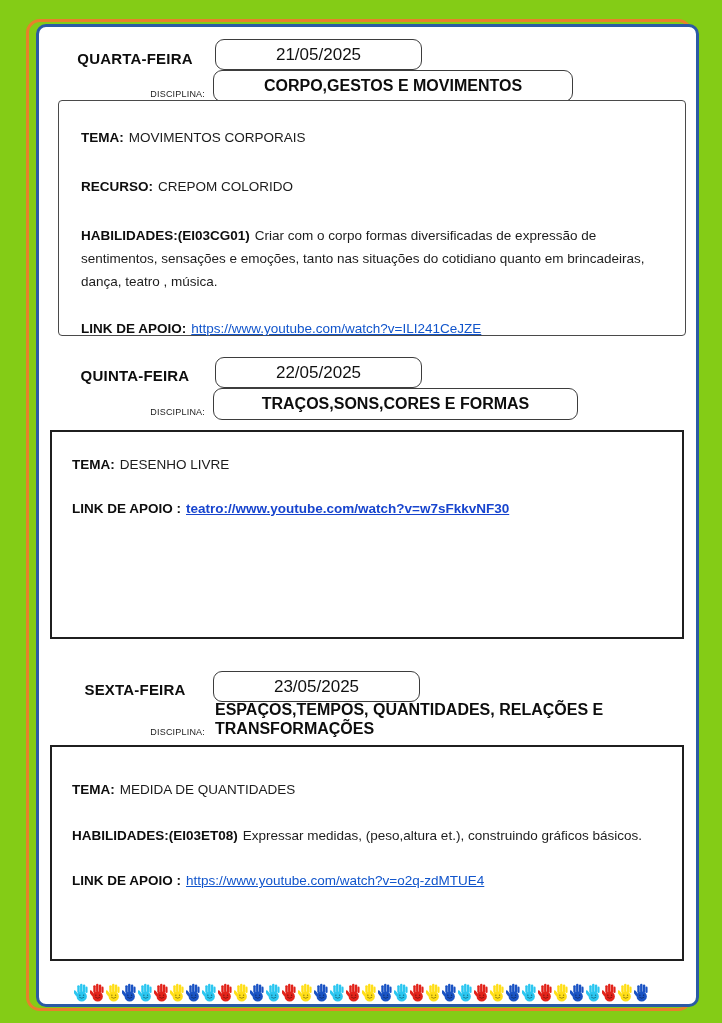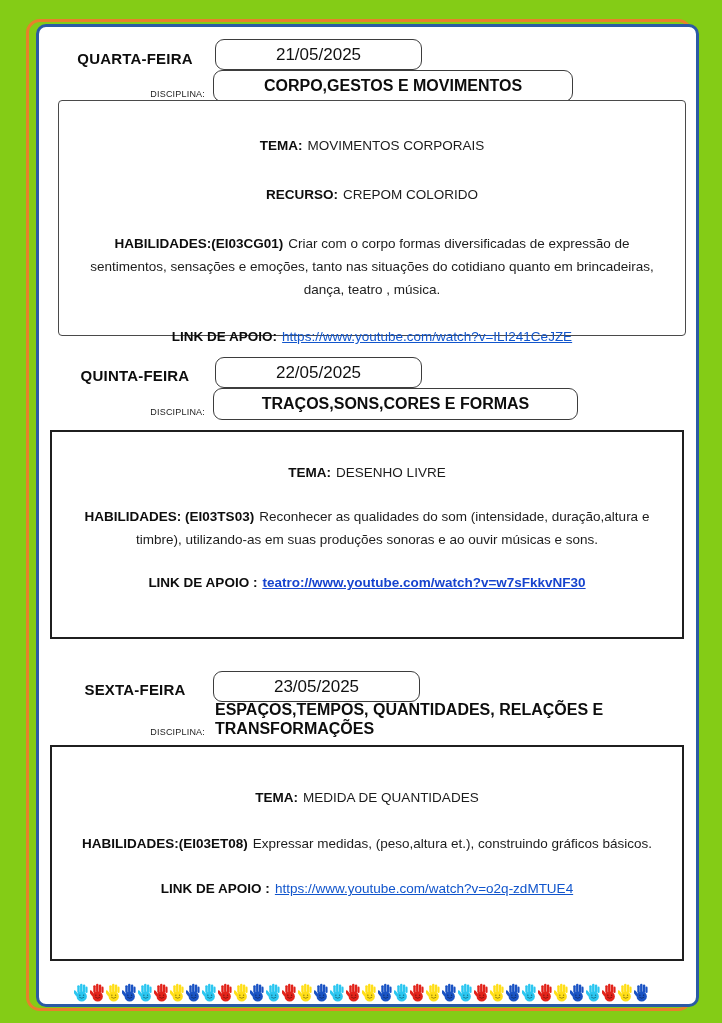--- a/index.html
+++ b/index.html
@@ -38,21 +38,21 @@
   }
   .disctext{
     position:absolute;font-size:16px;font-weight:700;color:#0d0d0d;line-height:19px;
   }
   .cbox{
     position:absolute;background:#fff;box-sizing:border-box;
   }
   .cbox.thin{border:1.5px solid #4a4a4a;border-radius:4px;}
   .cbox.thick{border:2px solid #1f1f1f;border-radius:0;}
   .cbox p{
-    margin:16px;font-size:13.5px;line-height:23px;color:#1c1c1c;text-align:center;
+    margin:8px;font-size:13.5px;line-height:23px;color:#1c1c1c;
   }
   .cbox p b{color:#0d0d0d;}
   .cbox p .sp{margin-right:5px;}
   a.link{color:#1155CC;text-decoration:underline;}
   a.link.bold{color:#1744CE;font-weight:700;}
   
   .hands{
     position:absolute;left:61px;top:975px;width:600px;height:28px;
     display:flex;align-items:flex-end;justify-content:center;gap:1px;
   }
@@ -99,23 +99,20 @@
         <span>22/05/2025</span>
       </div>
       <div class="disclabel" style="left:100px;top:407px">DISCIPLINA:</div>
       <div class="discbox" style="left:213px;top:388px;width:345px">
         <span>TRAÇOS,SONS,CORES E FORMAS</span>
       </div>
       <div class="cbox thick" style="left:50px;top:430px;width:634px;height:209px;padding:13px 12px">
         <p style="margin-bottom:21px">
           <b class="sp">TEMA:</b><span>DESENHO LIVRE</span>
         </p>
-        <p style="margin-bottom:20px">
-          <b class="sp">HABILIDADES: (EI03TS03)</b><span>Reconhecer as qualidades do som (intensidade, duração,altura e timbre), utilizando-as em suas produções sonoras e ao ouvir músicas e sons.</span>
-        </p>
         <p>
           <b class="sp">LINK DE APOIO :</b><a class="link bold" href="#">teatro://www.youtube.com/watch?v=w7sFkkvNF30</a>
         </p>
       </div>
     </div>
 
     <div>
       <div class="day" style="left:60px;top:681px">SEXTA-FEIRA</div>
       <div class="datebox" style="left:213px;top:671px">
         <span>23/05/2025</span>

